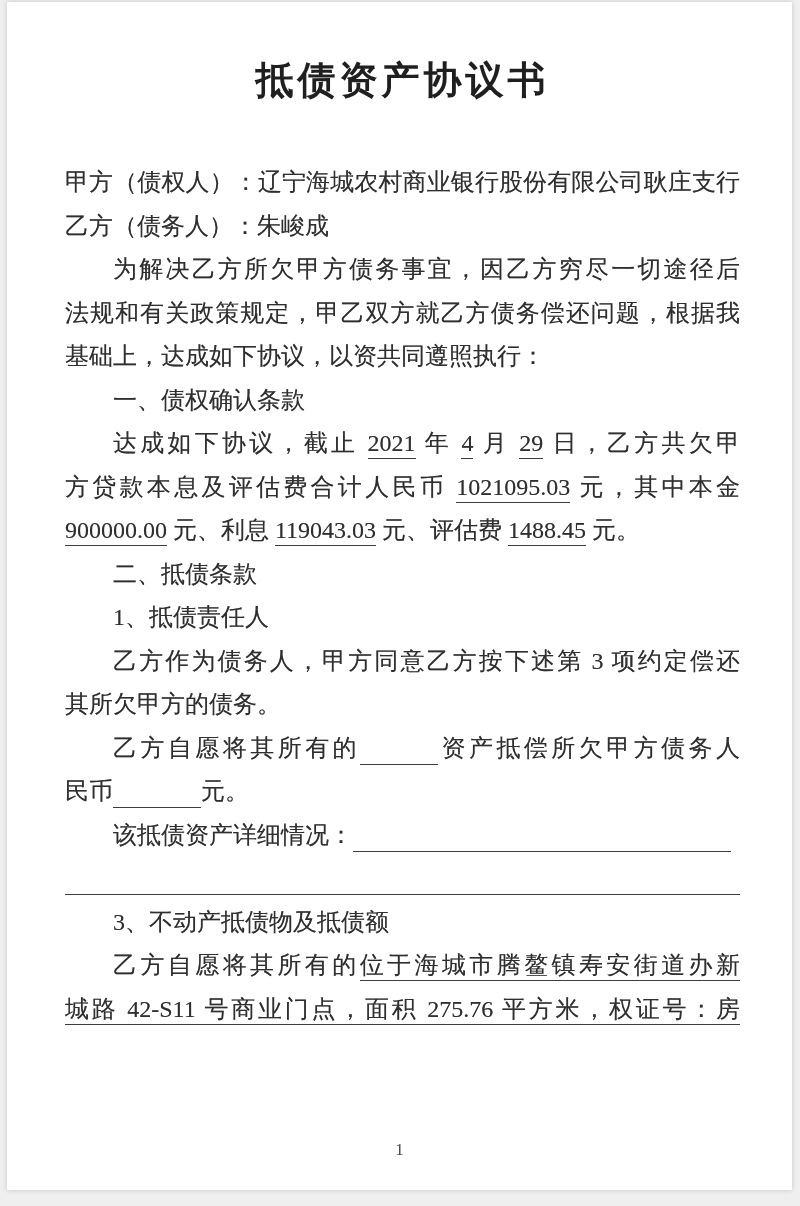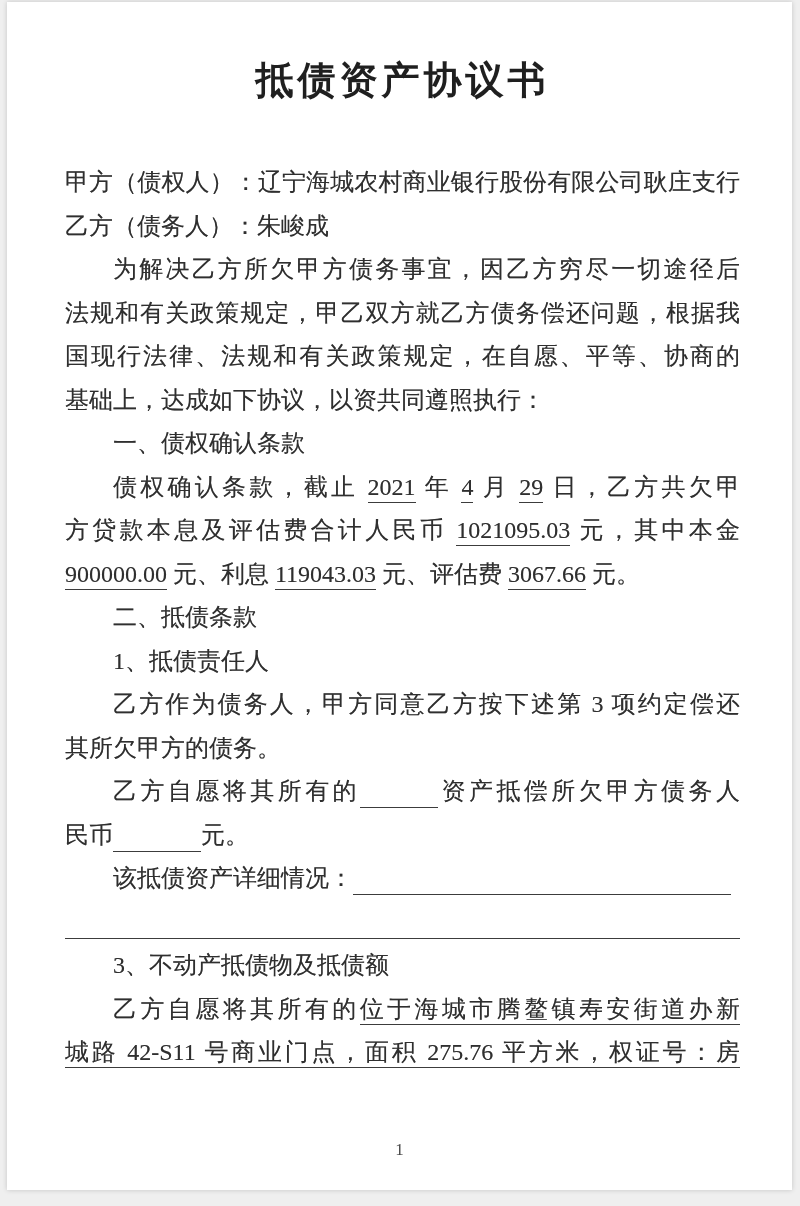--- a/index.html
+++ b/index.html
@@ -73,26 +73,25 @@
 </head>
 <body>
 
 <div class="page">
   <h1 class="title">抵债资产协议书</h1>
   <div class="doc-body" id="doc-body">
       <div class="line j"><span>甲方（债权人）：辽宁海城农村商业银行股份有限公司耿庄支行</span></div>
       <div class="line"><span>乙方（债务人）：朱峻成</span></div>
       <div class="line j i"><span>为解决乙方所欠甲方债务事宜，因乙方穷尽一切途径后</span></div>
       <div class="line j"><span>法规和有关政策规定，甲乙双方就乙方债务偿还问题，根据我</span></div>
-      <div class="line j"><span>国现行法律、法规和有关政策规定，在自愿、平等、协商的</span></div>
       <div class="line"><span>基础上，达成如下协议，以资共同遵照执行：</span></div>
       <div class="line i"><span>一、债权确认条款</span></div>
-      <div class="line j i"><span>债权确认条款，截止 </span><span class="u">2021</span><span> 年 </span><span class="u">4</span><span> 月 </span><span class="u">29</span><span> 日，乙方共欠甲</span></div>
+      <div class="line j i"><span>达成如下协议，截止 </span><span class="u">2021</span><span> 年 </span><span class="u">4</span><span> 月 </span><span class="u">29</span><span> 日，乙方共欠甲</span></div>
       <div class="line j"><span>方贷款本息及评估费合计人民币 </span><span class="u">1021095.03</span><span> 元，其中本金</span></div>
-      <div class="line"><span class="u">900000.00</span><span> 元、利息 </span><span class="u">119043.03</span><span> 元、评估费 </span><span class="u">3067.66</span><span> 元。</span></div>
+      <div class="line"><span class="u">900000.00</span><span> 元、利息 </span><span class="u">119043.03</span><span> 元、评估费 </span><span class="u">1488.45</span><span> 元。</span></div>
       <div class="line i"><span>二、抵债条款</span></div>
       <div class="line i"><span>1、抵债责任人</span></div>
       <div class="line j i"><span>乙方作为债务人，甲方同意乙方按下述第 3 项约定偿还</span></div>
       <div class="line"><span>其所欠甲方的债务。</span></div>
       <div class="line j i"><span>乙方自愿将其所有的</span><span class="blank" style="width: 78px;"></span><span>资产抵偿所欠甲方债务人</span></div>
       <div class="line"><span>民币</span><span class="blank" style="width: 88px;"></span><span>元。</span></div>
       <div class="line i"><span>该抵债资产详细情况：</span><span class="blank" style="width: 378px;"></span></div>
       <div class="line"><span class="blank" style="width: 675px;"></span></div>
       <div class="line i"><span>3、不动产抵债物及抵债额</span></div>
       <div class="line j i"><span>乙方自愿将其所有的</span><span class="u">位于海城市腾鳌镇寿安街道办新</span></div>

